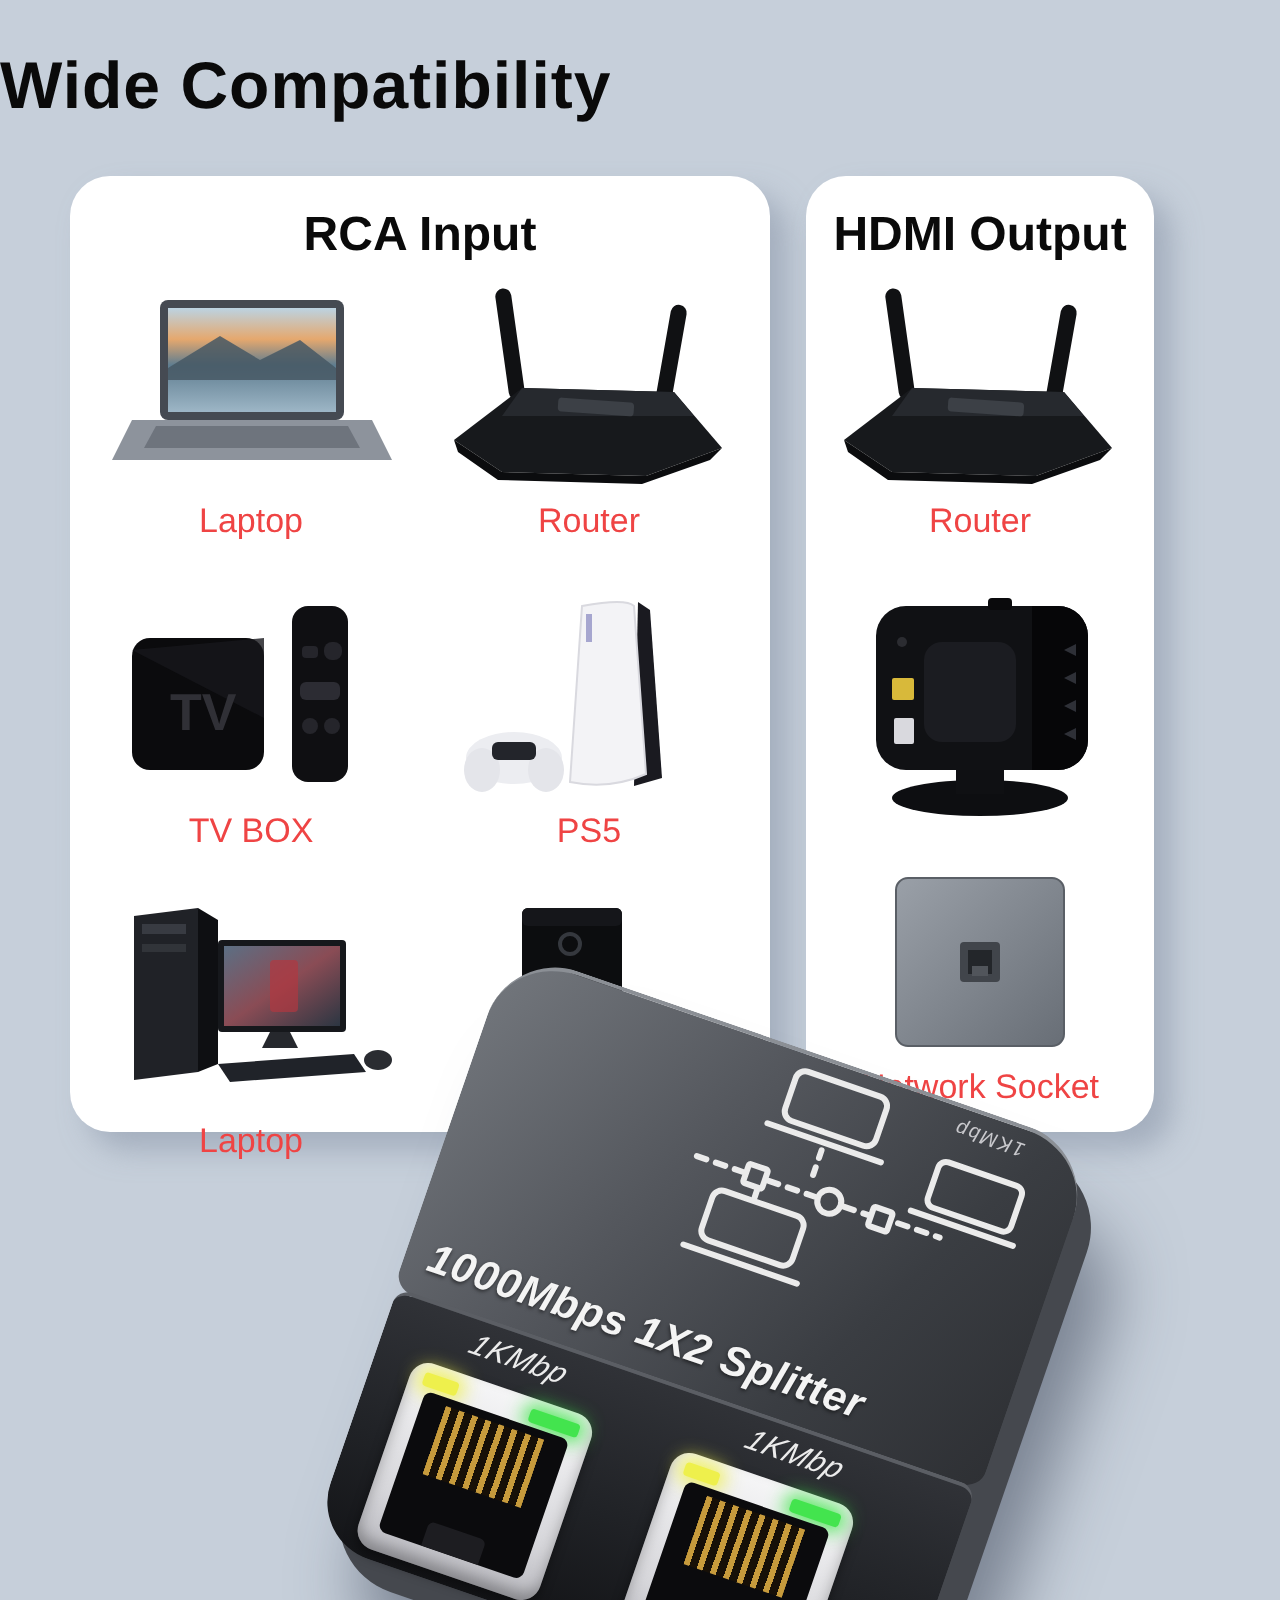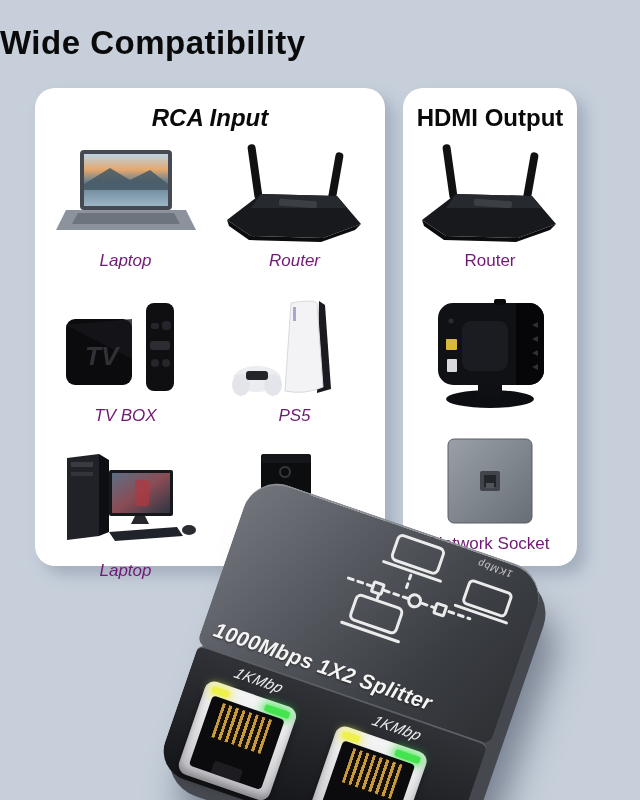--- a/index.html
+++ b/index.html
@@ -14,36 +14,36 @@
   .page-title {
     position:absolute; top:24px; left:0; width:640px;
     font-size:33px; font-weight:bold; color:#0a0a0a;
     letter-spacing:.5px;
   }
   .card {
     position:absolute; top:88px; background:#ffffff;
     border-radius:20px;
     box-shadow:9px 9px 14px rgba(141,153,172,.6);
   }
-  .card-left  { left:35px;  width:350px; height:478px;font-style:italic; }
+  .card-left  { left:35px;  width:350px; height:478px; }
   .card-right { left:403px; width:174px; height:478px; }
   .card-title {
     text-align:center; font-size:24px; font-weight:bold; color:#0a0a0a;
     margin-top:16px;
   }
   .grid2 {
     display:grid; grid-template-columns:1fr 1fr;
     row-gap:26px; margin-top:10px; padding:0 6px;
   }
   .col1 { display:flex; flex-direction:column; align-items:center; gap:22px; margin-top:10px; }
   .item { display:flex; flex-direction:column; align-items:center; }
   .item-img { height:102px; display:flex; align-items:flex-end; justify-content:flex-end; }
   .item-img.tall { height:120px; }
   .item-img.short { height:92px; }
-  .item-label { margin-top:7px; font-size:17px; color:#701a75; }
+  .item-label { margin-top:7px; font-size:17px; color:#ef4444; }
 
   
   .device {
     position:absolute; left:196px; top:516px; width:310px; height:312px;
     transform:rotate(19deg); transform-origin:50% 50%;
   }
   .device-thickness {
     position:absolute; left:10px; top:12px; right:-12px; bottom:-12px;
     background:#45484e; border-radius:38px;
     box-shadow:20px 26px 34px rgba(60,70,88,.55);

